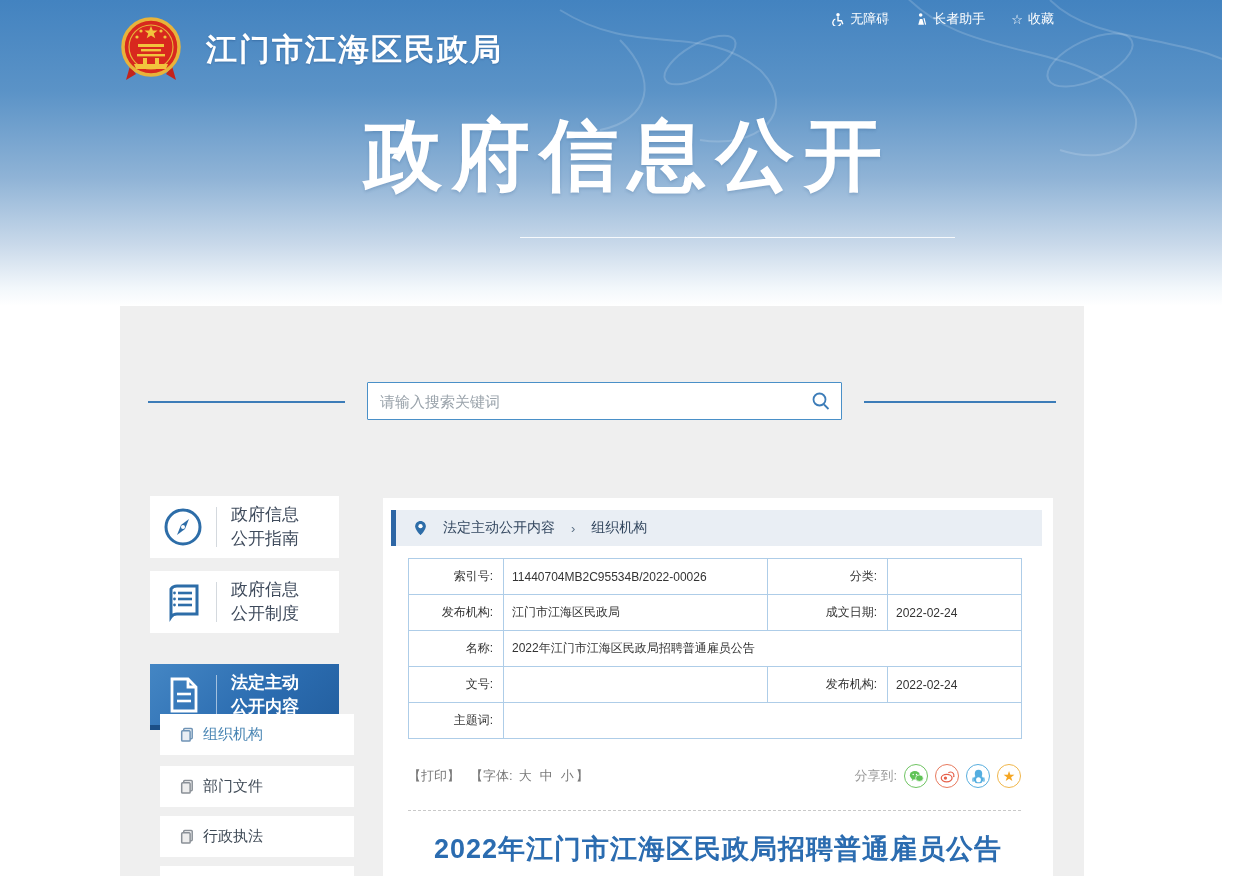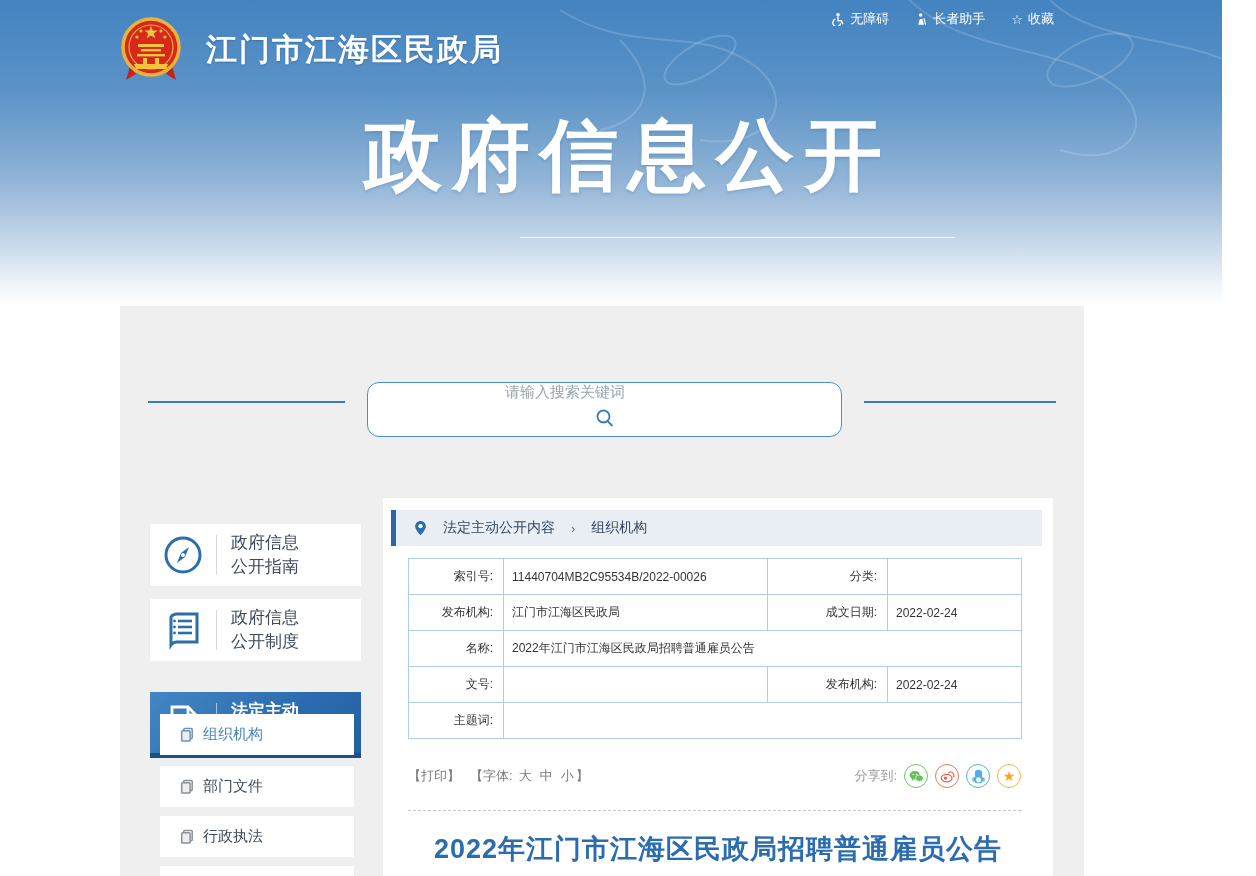--- a/index.html
+++ b/index.html
@@ -19,29 +19,29 @@
     font-size:78px;font-weight:bold;letter-spacing:10px;text-shadow:0 2px 3px rgba(30,70,120,.18);}
   .banner-underline{position:absolute;top:237px;left:520px;width:435px;height:1px;background:rgba(255,255,255,.85);}
 
   
   .panel{position:absolute;top:306px;left:120px;width:964px;height:570px;background:#efefef;}
 
   
   .search-line{position:absolute;top:401px;height:2px;background:#3c7cb8;}
   .sl-left{left:148px;width:197px;}
   .sl-right{left:864px;width:192px;}
-  .search-box{position:absolute;top:382px;left:367px;width:475px;height:55px;background:#fff;
-    border:1px solid #4a90c8;border-radius:12px;display:flex;align-items:center;box-sizing:border-box;flex-direction:column;}
+  .search-box{position:absolute;top:382px;left:367px;width:475px;height:38px;background:#fff;
+    border:1px solid #4a90c8;border-radius:1px;display:flex;align-items:center;box-sizing:border-box;}
   .search-input{flex:1;border:none;outline:none;background:transparent;padding:0 12px;font-size:15px;color:#444;
     font-family:"Liberation Sans","DejaVu Sans",sans-serif;}
   .search-input::placeholder{color:#9aa3ab;}
   .search-btn{width:40px;height:36px;display:flex;align-items:center;justify-content:center;cursor:pointer;background:transparent;border:none;}
 
   
-  .side-card{position:absolute;left:150px;width:211px;height:62px;background:#fff;display:flex;align-items:center;cursor:pointer;margin-top:28px;}
+  .side-card{position:absolute;left:150px;width:189px;height:62px;background:#fff;display:flex;align-items:center;cursor:pointer;}
   .side-card .ico{width:66px;display:flex;align-items:center;justify-content:center;}
   .side-card .vdiv{width:1px;height:40px;background:#d4d9de;}
   .side-card .lbl{flex:1;padding-left:14px;font-size:17px;line-height:24px;color:#3f4b5c;}
   .side-card.active{background:linear-gradient(135deg,#4486c4 0%,#2b6cb0 60%,#235f9f 100%);
     border-bottom:5px solid #1c4f86;height:61px;}
   .side-card.active .vdiv{background:rgba(255,255,255,.55);}
   .side-card.active .lbl{color:#fff;font-weight:bold;}
   .sub-card{position:absolute;left:160px;width:194px;height:41px;background:#fff;display:flex;align-items:center;
     gap:8px;padding-left:20px;box-sizing:border-box;font-size:15px;color:#404b57;cursor:pointer;}
   .sub-card.current{color:#4a86b4;}

